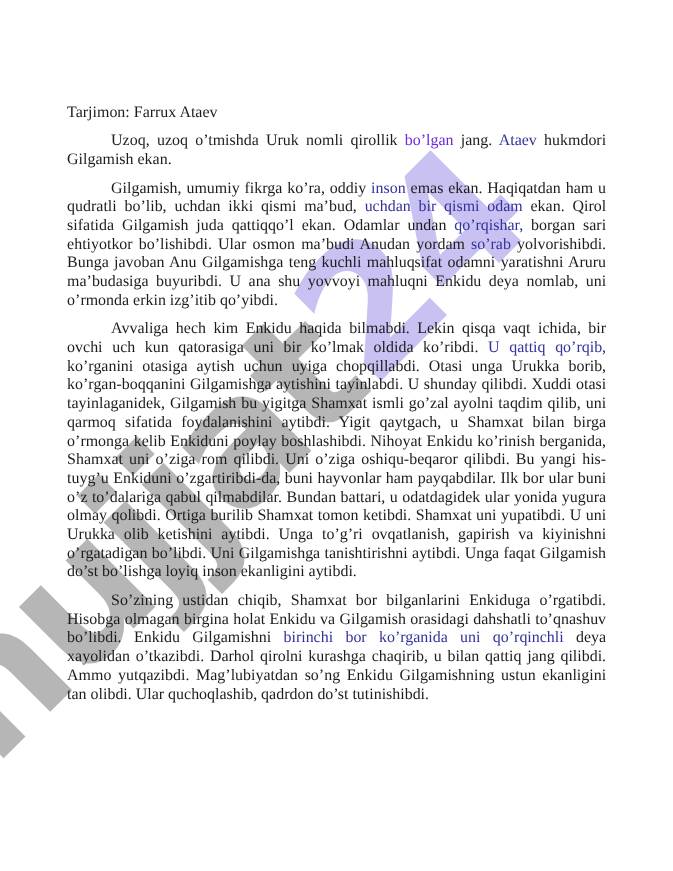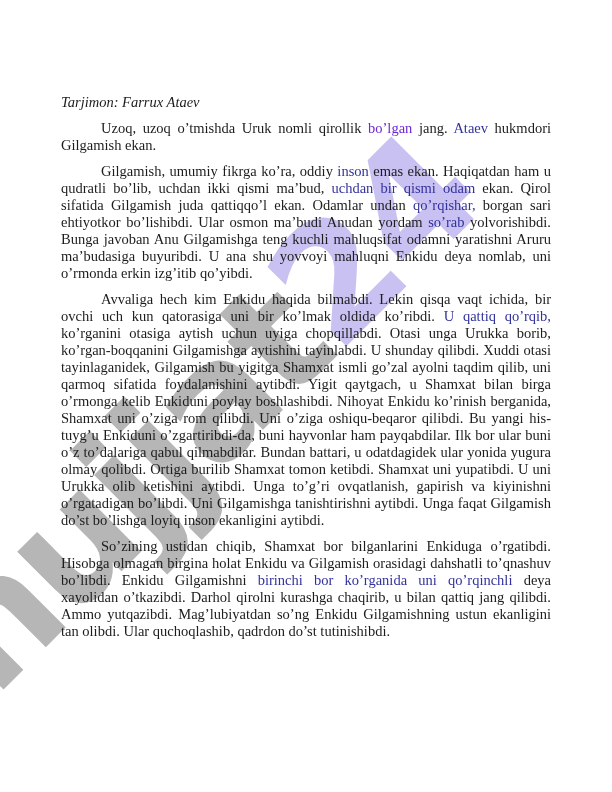--- a/index.html
+++ b/index.html
@@ -43,21 +43,20 @@
     font-size: 14.5px;
     line-height: 17px;
   }
   .doc-title {
     margin: 0 0 11px 0;
     text-align: left;
   }
   .translator {
     margin: 0 0 9px 0;
     text-align: left;
-    font-style: italic;
   }
   .para {
     margin: 0 0 9px 0;
     text-align: justify;
     text-indent: 40px;
   }
   .para span.blue { color: #32329c; }
 </style>
 </head>
 <body>

